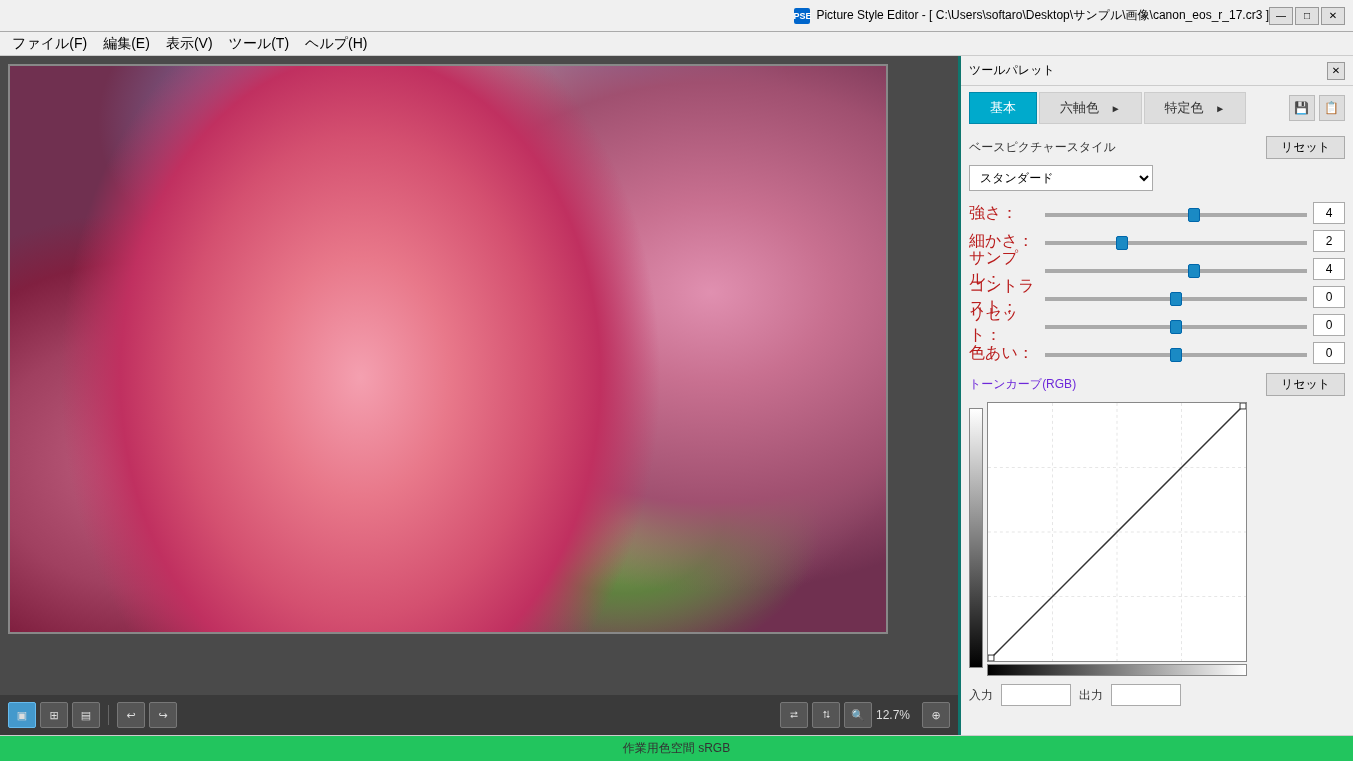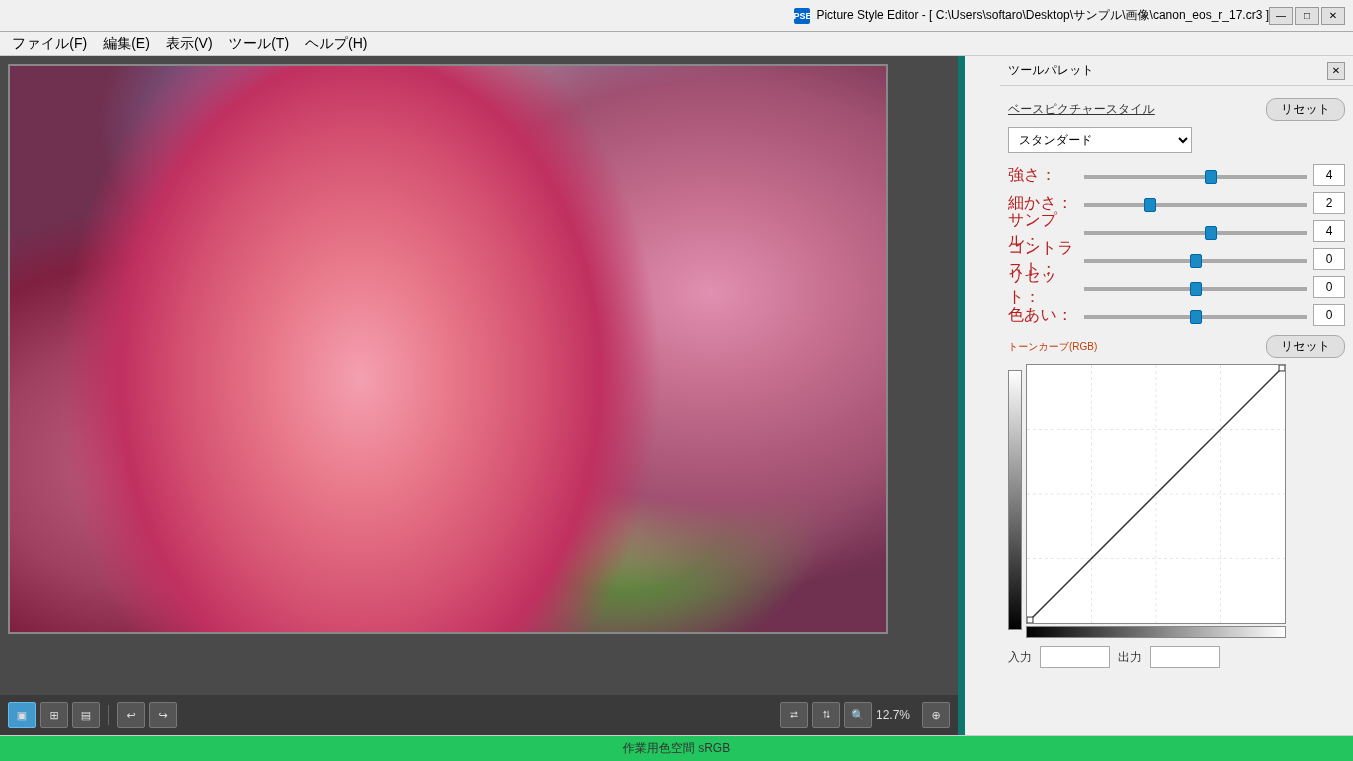--- a/index.html
+++ b/index.html
@@ -172,25 +172,24 @@
       align-items: center;
       padding: 0 8px;
       flex-shrink: 0;
     }
     .status-text { font-size: 12px; color: #333; margin: 0 auto; }
 
     
     .tool-palette {
       width: 395px;
       background: #f0f0f0;
-      border-left: 7px solid #0f766e;
+      border-left: 3px solid #0f766e;
       display: flex;
       flex-direction: column;
       flex-shrink: 0;
-      padding-left: 35px;
     }
 
     .palette-title-bar {
       background: #f0f0f0;
       border-bottom: 1px solid #ccc;
       display: flex;
       align-items: center;
       justify-content: space-between;
       padding: 4px 8px;
       height: 30px;
@@ -261,28 +260,28 @@
     }
 
     
     .section-header {
       display: flex;
       align-items: center;
       justify-content: space-between;
       margin-bottom: 6px;
       margin-top: 4px;
     }
-    .section-label { font-size: 12px; color: #333; text-decoration: underline; }
+    .section-label { font-size: 12px; color: #333; }
     .reset-btn {
       background: #e0e0e0;
       border: 1px solid #aaa;
       padding: 2px 14px;
       cursor: pointer;
       font-size: 12px;
-      border-radius: 10px;
+      border-radius: 0;
     }
 
     
     .dropdown-select {
       width: 184px;
       height: 26px;
       border: 1px solid #aaa;
       background: white;
       font-size: 12px;
       padding: 2px 6px;
@@ -351,21 +350,21 @@
     
     .tone-curve-section {
       margin-top: 8px;
     }
     .tone-curve-header {
       display: flex;
       align-items: center;
       justify-content: space-between;
       margin-bottom: 6px;
     }
-    .tone-curve-label { font-size: 10px; color: #c2410c; text-align: right; }
+    .tone-curve-label { font-size: 12px; color: #6d28d9; text-align: right; }
     .curve-canvas {
       background: white;
       position: relative;
       width: 260px;
       height: 260px;
       border: 1px solid #888;
       overflow: hidden;
     }
 
     .input-output-row {
@@ -468,20 +467,41 @@
     </div>
   </div>
 
   <div class="tool-palette">
 
     <div class="palette-title-bar">
       <span class="palette-title">ツールパレット</span>
       <button class="palette-close-btn">✕</button>
     </div>
 
+    <div class="tab-bar">
+      <div class="tab active">
+        <span>基本</span>
+      </div>
+      <div class="tab" style="margin-left:2px">
+        <span>六軸色</span>
+        <span class="tab-arrow">►</span>
+      </div>
+      <div class="tab" style="margin-left:2px">
+        <span>特定色</span>
+        <span class="tab-arrow">►</span>
+      </div>
+      <div class="tab-icons">
+        <button class="tab-icon-btn">
+          <span>💾</span>
+        </button>
+        <button class="tab-icon-btn">
+          <span>📋</span>
+        </button>
+      </div>
+    </div>
 
     <div class="controls-area">
 
       <div class="section-header">
         <span class="section-label">ベースピクチャースタイル</span>
         <button class="reset-btn">リセット</button>
       </div>
       <div style="margin-bottom:10px">
         <select class="dropdown-select">
           <option>スタンダード</option>

